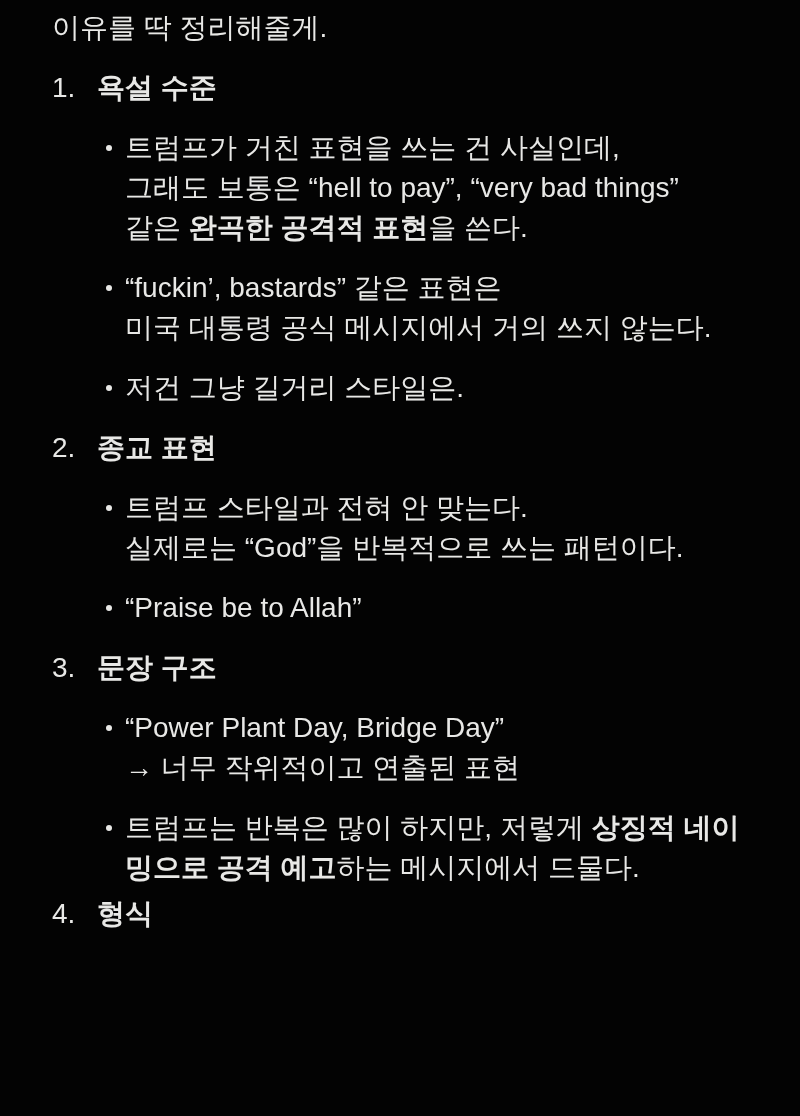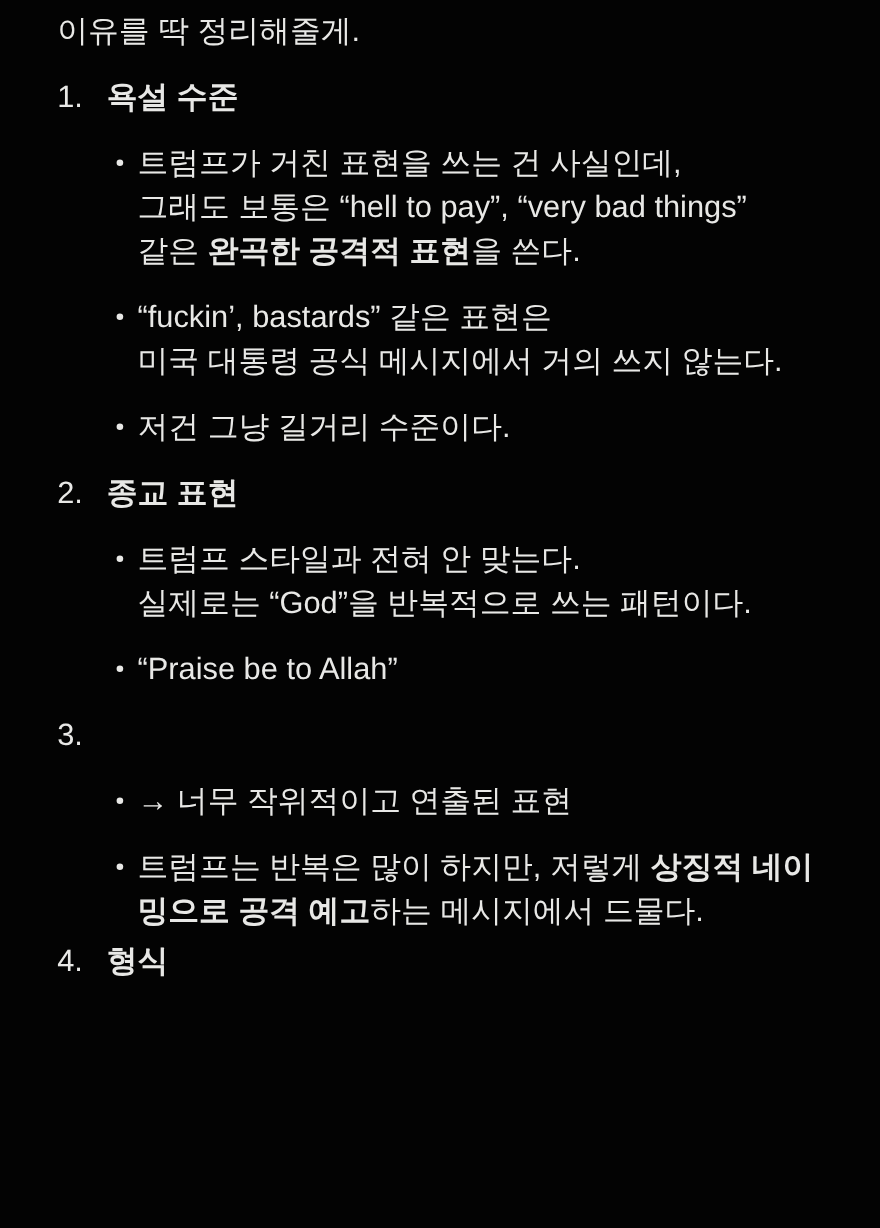--- a/index.html
+++ b/index.html
@@ -77,40 +77,42 @@
       <span class="line"><span class="seg">그래도 보통은 “hell to pay”, “very bad things”</span></span>
       <span class="line"><span class="seg">같은 </span><span class="seg-bold">완곡한 공격적 표현</span><span class="seg">을 쓴다.</span></span>
     </div>
     <div class="block bullet">
       <span class="dot"></span>
       <span class="line"><span class="seg">“fuckin’, bastards” 같은 표현은</span></span>
       <span class="line"><span class="seg">미국 대통령 공식 메시지에서 거의 쓰지 않는다.</span></span>
     </div>
     <div class="block bullet">
       <span class="dot"></span>
-      <span class="line"><span class="seg">저건 그냥 길거리 수준이다.</span></span>
+      <span class="line"><span class="seg">저건 그냥 길거리 스타일은.</span></span>
     </div>
     <div class="block heading">
       <span class="num">2.</span>
       <span class="htitle">종교 표현</span>
     </div>
     <div class="block bullet">
       <span class="dot"></span>
       <span class="line"><span class="seg">트럼프 스타일과 전혀 안 맞는다.</span></span>
       <span class="line"><span class="seg">실제로는 “God”을 반복적으로 쓰는 패턴이다.</span></span>
     </div>
     <div class="block bullet">
       <span class="dot"></span>
       <span class="line"><span class="seg">“Praise be to Allah”</span></span>
     </div>
     <div class="block heading">
       <span class="num">3.</span>
+      <span class="htitle">문장 구조</span>
     </div>
     <div class="block bullet">
       <span class="dot"></span>
+      <span class="line"><span class="seg">“Power Plant Day, Bridge Day”</span></span>
       <span class="line"><span class="seg">→ 너무 작위적이고 연출된 표현</span></span>
     </div>
     <div class="block bullet">
       <span class="dot"></span>
       <span class="line"><span class="seg">트럼프는 반복은 많이 하지만, 저렇게 </span><span class="seg-bold">상징적 네이</span></span>
       <span class="line"><span class="seg-bold">밍으로 공격 예고</span><span class="seg">하는 메시지에서 드물다.</span></span>
     </div>
     <div class="block heading clipped">
       <span class="num">4.</span>
       <span class="htitle">형식</span>

